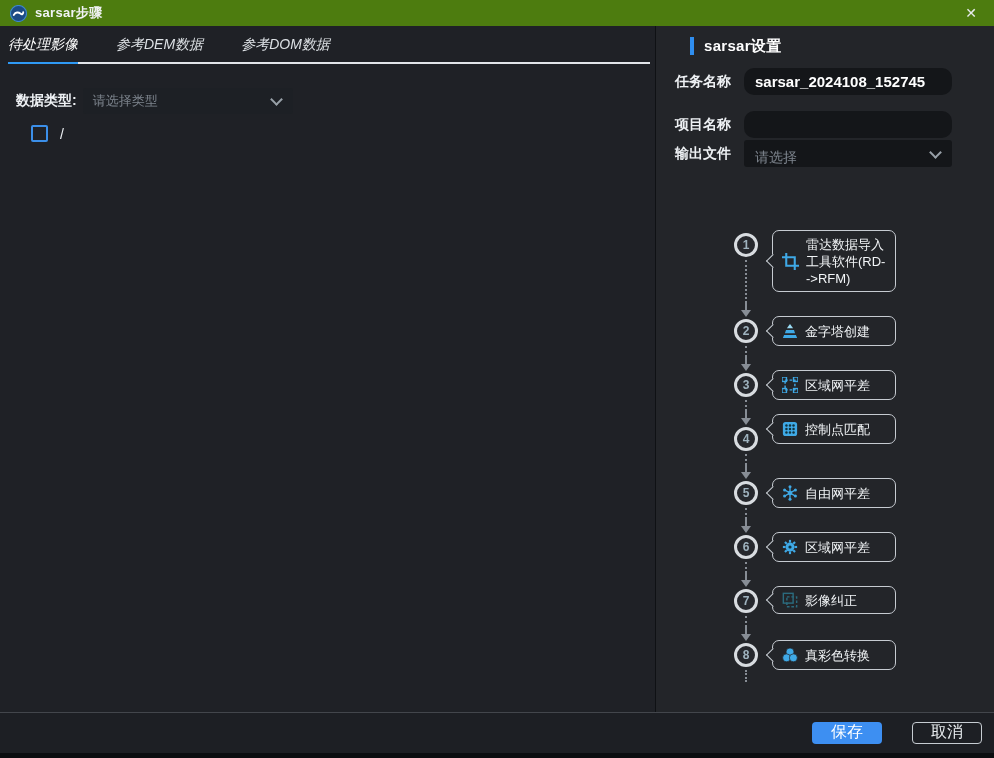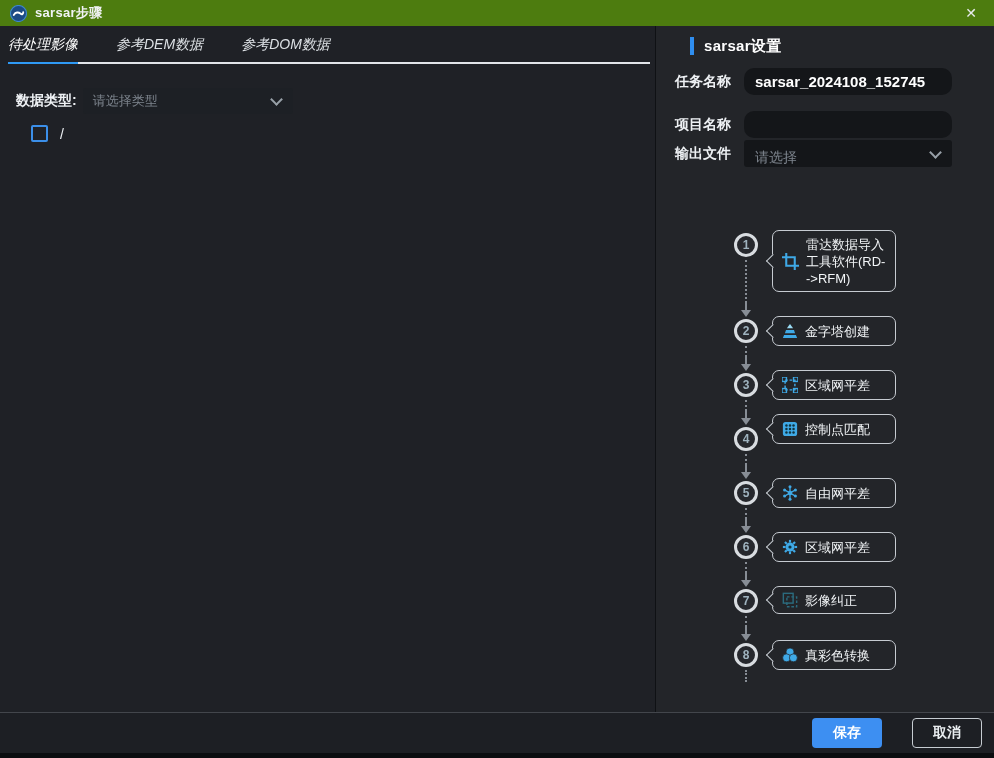--- a/index.html
+++ b/index.html
@@ -57,22 +57,22 @@
   .step-icon{flex:0 0 auto;display:flex;align-items:center;}
   .step-label{font-size:13px;color:#f2f5f7;line-height:17px;}
   .connector{position:absolute;left:78px;width:24px;display:flex;flex-direction:column;align-items:center;z-index:1;}
   .conn-dots{flex:1;width:0;border-left:2px dotted #878d95;}
   .conn-stem{width:2px;height:7px;background:#878d95;}
   .conn-head{width:0;height:0;border-left:5px solid transparent;border-right:5px solid transparent;
     border-top:7px solid #878d95;}
   
   .footer{position:absolute;left:0;right:0;bottom:0;height:46px;background:#1d1f24;border-top:1px solid #43464c;
     box-sizing:border-box;display:flex;align-items:center;justify-content:flex-end;}
-  .btn{width:70px;height:30px;border-radius:4px;font-size:14px;display:flex;align-items:center;
-    justify-content:center;box-sizing:border-box;cursor:pointer;margin-top:-6px;font-weight:bold;}
+  .btn{width:70px;height:22px;border-radius:4px;font-size:16px;display:flex;align-items:center;
+    justify-content:center;box-sizing:border-box;cursor:pointer;margin-top:-6px;}
   .btn-save{background:#3d8ff2;color:#ffffff;margin-right:30px;}
   .btn-cancel{background:transparent;border:1px solid #c6ccd2;color:#e9edf0;margin-right:12px;}
   .window::after{content:"";position:absolute;left:0;right:0;bottom:0;height:5px;background:#0b0d10;}
 </style>
 </head>
 <body>
 
 <div class="window">
 
   <div class="titlebar">

